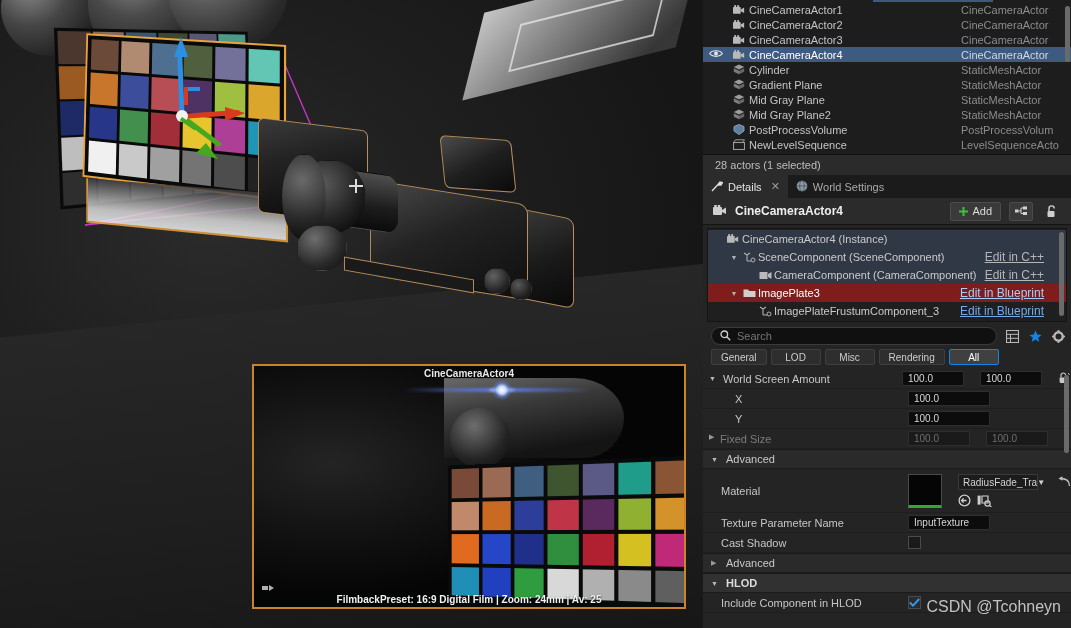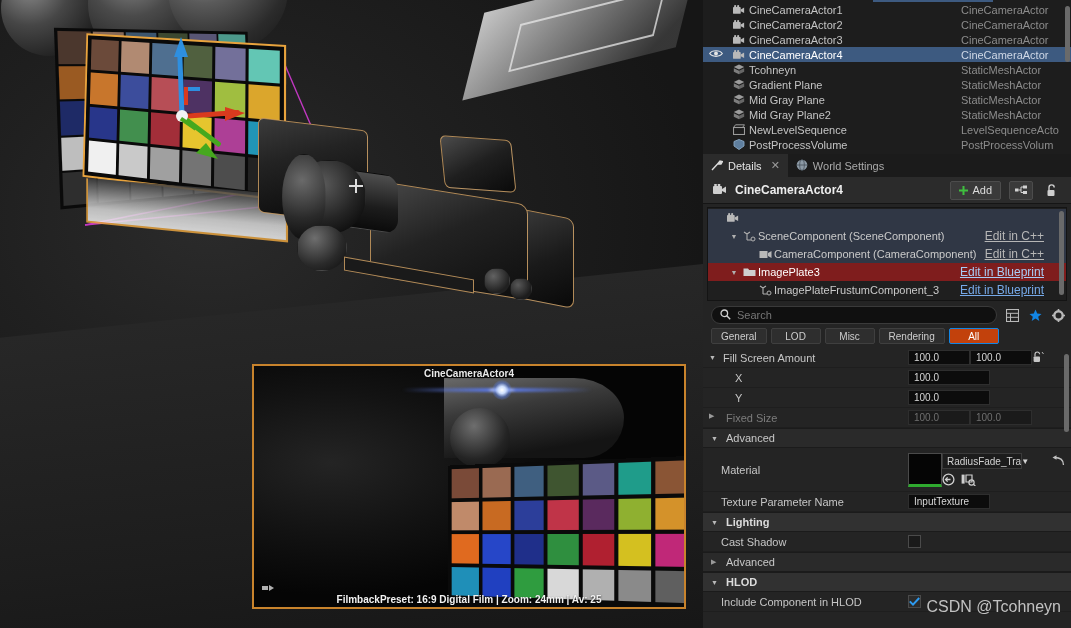--- a/index.html
+++ b/index.html
@@ -228,36 +228,36 @@
   #search-box { flex: 1; height: 18px; background: #101010; border: 1px solid #3a3a3a;
     border-radius: 9px; display: flex; align-items: center; padding: 0 8px; gap: 6px; }
   #search-text { font-size: 11px; color: #767676; }
   .sr-icon { width: 16px; display: flex; align-items: center; justify-content: center; }
 
   
   #filter-tabs { display: flex; gap: 4px; padding: 1px 6px 4px 8px; }
   .ftab { height: 16px; min-width: 50px; padding: 4px 9px; display: flex; align-items: center;
     justify-content: center; font-size: 10px; color: #cdcdcd;
     background: #2e2e2e; border: 1px solid #3f3f3f; border-radius: 2px; }
-  .ftab.active { background: #c2410c; border-color: #1285e4; color: #fff; }
+  .ftab.active { background: #404040; border-color: #1285e4; color: #fff; }
 
   
   #props { flex: 1; overflow: hidden; position: relative; }
   .grp-row { height: 20px; display: flex; align-items: center; background: #313131;
     border-top: 1px solid #1b1b1b; border-bottom: 1px solid #1b1b1b;
     font-size: 11px; font-weight: bold; color: #dcdcdc; padding-left: 8px; gap: 6px; }
   .grp-row.sub { background: #2a2a2a; font-weight: normal; color: #c8c8c8; padding-left: 8px; }
   .tri { font-size: 7px; color: #b9b9b9; width: 9px; }
   .tri.right { color: #9a9a9a; }
   .prop-row { display: flex; align-items: center; min-height: 20px;
     border-bottom: 1px solid #1e1e1e; }
   .prop-label { width: 205px; font-size: 11px; color: #c6c6c6; padding-left: 18px; }
   .prop-label.indent { padding-left: 32px; }
   .prop-label.dim { color: #7c7c7c; }
-  .prop-value { flex: 1; display: flex; align-items: center; gap: 0; padding-right: 6px; }
+  .prop-value { flex: 1; display: flex; align-items: center; gap: 16px; padding-right: 0; }
   .numfield { height: 15px; background: #0c0c0c; border: 1px solid #2e2e2e;
     display: flex; align-items: center; padding-left: 5px; font-size: 10px; color: #d6d6d6; }
   .numfield.dim { color: #6f6f6f; background: #1a1a1a; }
   .nf-sm { width: 62px; }
   .nf-lg { width: 82px; }
   .txtfield { height: 15px; width: 82px; background: #0c0c0c; border: 1px solid #2e2e2e;
     display: flex; align-items: center; padding-left: 5px; font-size: 10px; color: #d6d6d6; }
   .checkbox { width: 13px; height: 13px; background: #1a1a1a; border: 1px solid #4a4a4a; }
   .checkbox.on { background: #2b2b2b; display: flex; align-items: center; justify-content: center; }
   .mat-thumb { width: 34px; height: 34px; background: #050505; border: 1px solid #4a4a4a;
@@ -513,21 +513,21 @@
           </div>
           <div class="ol-row">
             <span class="ol-eye"></span>
             <span class="ol-icon">
               <svg width="12" height="11" viewBox="0 0 12 11">
                 <polygon points="6,0.5 11.2,3 6,5.5 0.8,3" fill="#9b9b9b"></polygon>
                 <polygon points="0.8,4.2 6,6.7 6,10.3 0.8,7.8" fill="#7d7d7d"></polygon>
                 <polygon points="11.2,4.2 6,6.7 6,10.3 11.2,7.8" fill="#666"></polygon>
               </svg>
             </span>
-            <span class="ol-name">Tcohneyn</span>
+            <span class="ol-name">Cylinder</span>
             <span class="ol-type">StaticMeshActor</span>
           </div>
           <div class="ol-row">
             <span class="ol-eye"></span>
             <span class="ol-icon">
               <svg width="12" height="11" viewBox="0 0 12 11">
                 <polygon points="6,0.5 11.2,3 6,5.5 0.8,3" fill="#9b9b9b"></polygon>
                 <polygon points="0.8,4.2 6,6.7 6,10.3 0.8,7.8" fill="#7d7d7d"></polygon>
                 <polygon points="11.2,4.2 6,6.7 6,10.3 11.2,7.8" fill="#666"></polygon>
               </svg>
@@ -556,41 +556,44 @@
                 <polygon points="11.2,4.2 6,6.7 6,10.3 11.2,7.8" fill="#666"></polygon>
               </svg>
             </span>
             <span class="ol-name">Mid Gray Plane2</span>
             <span class="ol-type">StaticMeshActor</span>
           </div>
           <div class="ol-row">
             <span class="ol-eye"></span>
             <span class="ol-icon">
               <svg width="12" height="11" viewBox="0 0 12 11">
+                <polygon points="6,0.5 11,2.5 11,7 6,10.5 1,7 1,2.5" fill="#5f7f9f" stroke="#8aa8c4" stroke-width="0.9"></polygon>
+              </svg>
+            </span>
+            <span class="ol-name">PostProcessVolume</span>
+            <span class="ol-type">PostProcessVolum</span>
+          </div>
+          <div class="ol-row">
+            <span class="ol-eye"></span>
+            <span class="ol-icon">
+              <svg width="12" height="11" viewBox="0 0 12 11">
                 <rect x="0.5" y="3.5" width="11" height="7" fill="none" stroke="#9b9b9b" stroke-width="1.1"></rect>
                 <polygon points="0.5,3.5 2.5,0.8 11.5,0.8 9.5,3.5" fill="none" stroke="#9b9b9b" stroke-width="1"></polygon>
               </svg>
             </span>
             <span class="ol-name">NewLevelSequence</span>
             <span class="ol-type">LevelSequenceActo</span>
           </div>
-          <div class="ol-row">
-            <span class="ol-eye"></span>
-            <span class="ol-icon">
-              <svg width="12" height="11" viewBox="0 0 12 11">
-                <polygon points="6,0.5 11,2.5 11,7 6,10.5 1,7 1,2.5" fill="#5f7f9f" stroke="#8aa8c4" stroke-width="0.9"></polygon>
-              </svg>
-            </span>
-            <span class="ol-name">PostProcessVolume</span>
-            <span class="ol-type">PostProcessVolum</span>
-          </div>
         </div>
       <div id="ol-scroll"></div>
     </div>
 
+    <div id="status-bar">
+      <span>28 actors (1 selected)</span>
+    </div>
 
     <div id="tabstrip">
         <div class="tab active">
           <span><svg width="12" height="12" viewBox="0 0 12 12">
               <path d="M1,11 L7,4.5 M7,4.5 L9,2 L11.5,2.5 L10,5 Z" stroke="#dcdcdc" stroke-width="1.4" fill="#dcdcdc"></path>
             </svg></span>
           <span>Details</span>
           <span class="tab-close">✕</span>
         </div>
         <div class="tab">
@@ -642,20 +645,21 @@
             <span style="width:4px"></span>
             <span class="ct-arrow"></span>
             <span class="ct-icon">
               <svg width="12" height="10" viewBox="0 0 14 11">
                 <rect x="0" y="2" width="9" height="8" rx="1" fill="#b9b9b9"></rect>
                 <polygon points="9,5 13,2.5 13,9 9,7" fill="#b9b9b9"></polygon>
                 <circle cx="2.5" cy="1" r="1.3" fill="#b9b9b9"></circle>
                 <circle cx="6" cy="1" r="1.3" fill="#b9b9b9"></circle>
               </svg>
             </span>
+            <span class="ct-label">CineCameraActor4 (Instance)</span>
           </div>
           <div class="ct-row root">
             <span style="width:20px"></span>
             <span class="ct-arrow">▼</span>
             <span class="ct-icon">
               <svg width="13" height="11" viewBox="0 0 13 11">
                 <path d="M4,9 L4,3 M4,3 L1,1 M4,3 L7,1 M4,9 L8,9" stroke="#b0b0b0" stroke-width="1.1" fill="none"></path>
                 <circle cx="10" cy="8" r="2" fill="none" stroke="#b0b0b0" stroke-width="1"></circle>
               </svg>
             </span>
@@ -754,21 +758,21 @@
         <div class="ftab active">
           <span>All</span>
         </div>
       </div>
 
     <div id="props">
       <div id="prop-rows">
           <div class="prop-row">
             <span class="prop-label" style="display:flex;align-items:center;gap:5px;padding-left:6px">
               <span class="tri">▼</span>
-              <span>Fill Screen Amount</span>
+              <span>World Screen Amount</span>
             </span>
             <span class="prop-value">
               <span class="numfield nf-sm">100.0</span>
               <span class="numfield nf-sm">100.0</span>
               <span><svg width="13" height="12" viewBox="0 0 13 12">
                   <path d="M3,5.5 L3,3.3 A2.3,2.3 0 0 1 7.6,3.3" stroke="#c7c7c7" stroke-width="1.2" fill="none"></path>
                   <rect x="1.6" y="5.5" width="6.4" height="5.4" rx="0.8" fill="#c7c7c7"></rect>
                   <path d="M10,1 L11.5,3" stroke="#c7c7c7" stroke-width="0.9"></path>
                 </svg></span>
             </span>
@@ -779,21 +783,21 @@
               <span class="numfield nf-lg">100.0</span>
             </span>
           </div>
           <div class="prop-row">
             <span class="prop-label indent">Y</span>
             <span class="prop-value">
               <span class="numfield nf-lg">100.0</span>
             </span>
           </div>
           <div class="prop-row">
-            <span class="prop-label dim" style="display:flex;align-items:flex-start;gap:8px;padding-left:6px">
+            <span class="prop-label dim" style="display:flex;align-items:flex-start;gap:2px;padding-left:6px">
               <span class="tri right">▶</span>
               <span>Fixed Size</span>
             </span>
             <span class="prop-value">
               <span class="numfield nf-sm dim">100.0</span>
               <span class="numfield nf-sm dim">100.0</span>
             </span>
           </div>
           <div class="grp-row sub">
             <span class="tri">▼</span>
@@ -826,24 +830,20 @@
                     <polygon points="0.5,2.5 4.5,0.3 4.5,4.7" fill="#c2c2c2"></polygon>
                   </svg></span></span>
             </span>
           </div>
           <div class="prop-row">
             <span class="prop-label">Texture Parameter Name</span>
             <span class="prop-value">
               <span class="txtfield">InputTexture</span>
             </span>
           </div>
-          <div class="grp-row">
-            <span class="tri">▼</span>
-            <span>Lighting</span>
-          </div>
           <div class="prop-row">
             <span class="prop-label">Cast Shadow</span>
             <span class="prop-value">
               <span class="checkbox"></span>
             </span>
           </div>
           <div class="grp-row sub">
             <span class="tri right">▶</span>
             <span>Advanced</span>
           </div>

